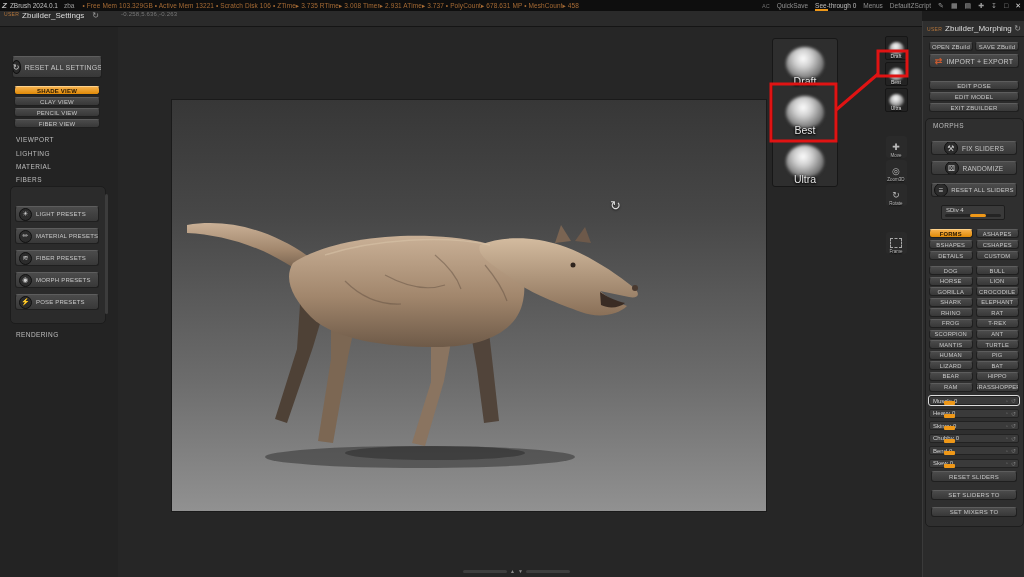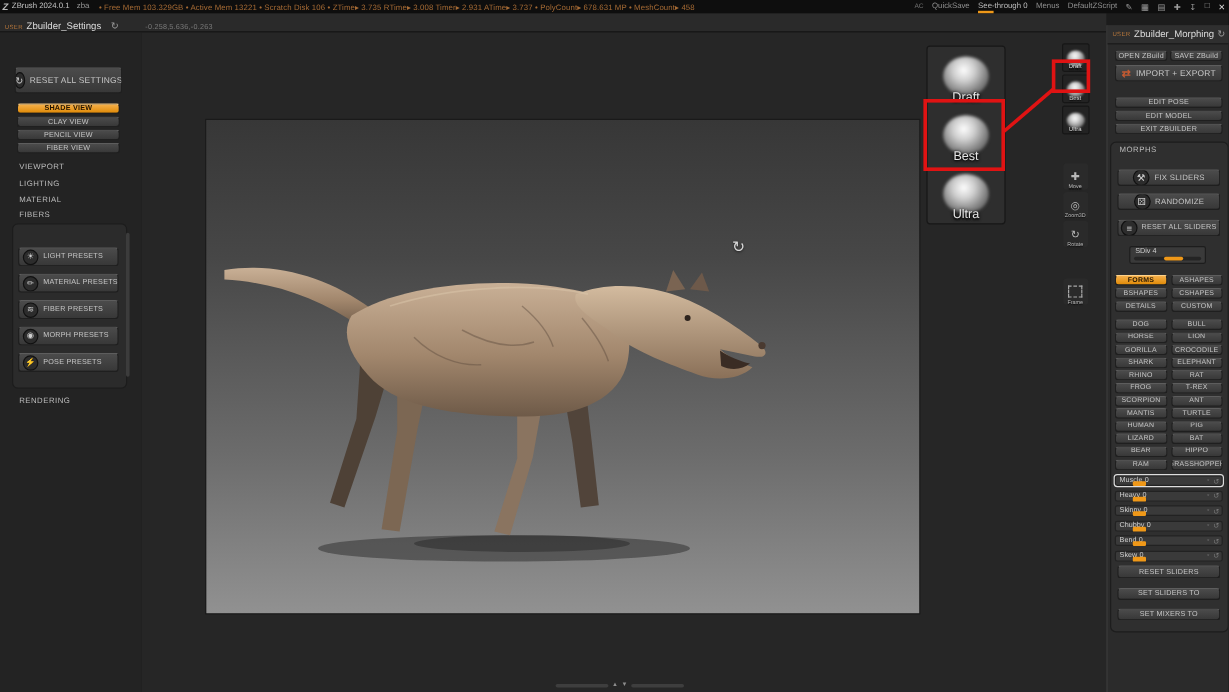--- a/index.html
+++ b/index.html
@@ -14,21 +14,21 @@
   #topbar .doc{color:#9a9a9a;margin-right:8px;}
   #topbar .stats{color:#a56a34;letter-spacing:.1px;}
   #topbar .right{margin-left:auto;display:flex;align-items:center;gap:7px;padding-right:3px;}
   #topbar .ac{color:#6f6f6f;font-size:5.5px;}
   #topbar .seethrough{position:relative;color:#bdbdbd;}
   #topbar .seethrough .bar{position:absolute;left:0;bottom:-2px;width:13px;height:2px;background:#ef9818;}
   #topbar .ticon{color:#9c9c9c;font-size:7px;}
   #topbar .close{color:#d8d8d8;}
   
   #statusbar{left:0;top:11px;width:922px;height:15px;background:#2a2a2a;border-bottom:1px solid #151515;
-             display:flex;align-items:flex-end;z-index:9;}
+             display:flex;align-items:flex-start;z-index:9;}
   .usertag{font-size:5px;color:#b5763b;margin:0 3px 0 4px;letter-spacing:.3px;}
   .paneltitle{font-size:8px;color:#dcdcdc;}
   .refresh{font-size:8px;color:#9a9a9a;margin-left:8px;}
   #coords{font-size:6px;color:#787878;margin-left:22px;letter-spacing:.2px;}
   
   #leftpanel{left:0;top:26px;width:118px;height:551px;background:#232323;z-index:8;}
   .btn3d{background:linear-gradient(#4b4b4b,#383838);border:1px solid #1f1f1f;border-top-color:#5d5d5d;
          border-radius:3px;color:#c6c6c6;display:flex;align-items:center;justify-content:center;
          font-size:6.5px;letter-spacing:.2px;white-space:nowrap;overflow:hidden;box-sizing:border-box;}
   .btn-orange{background:linear-gradient(#f5b04b,#e08a07);color:#241500;font-weight:bold;border-top-color:#ffd28a;}

